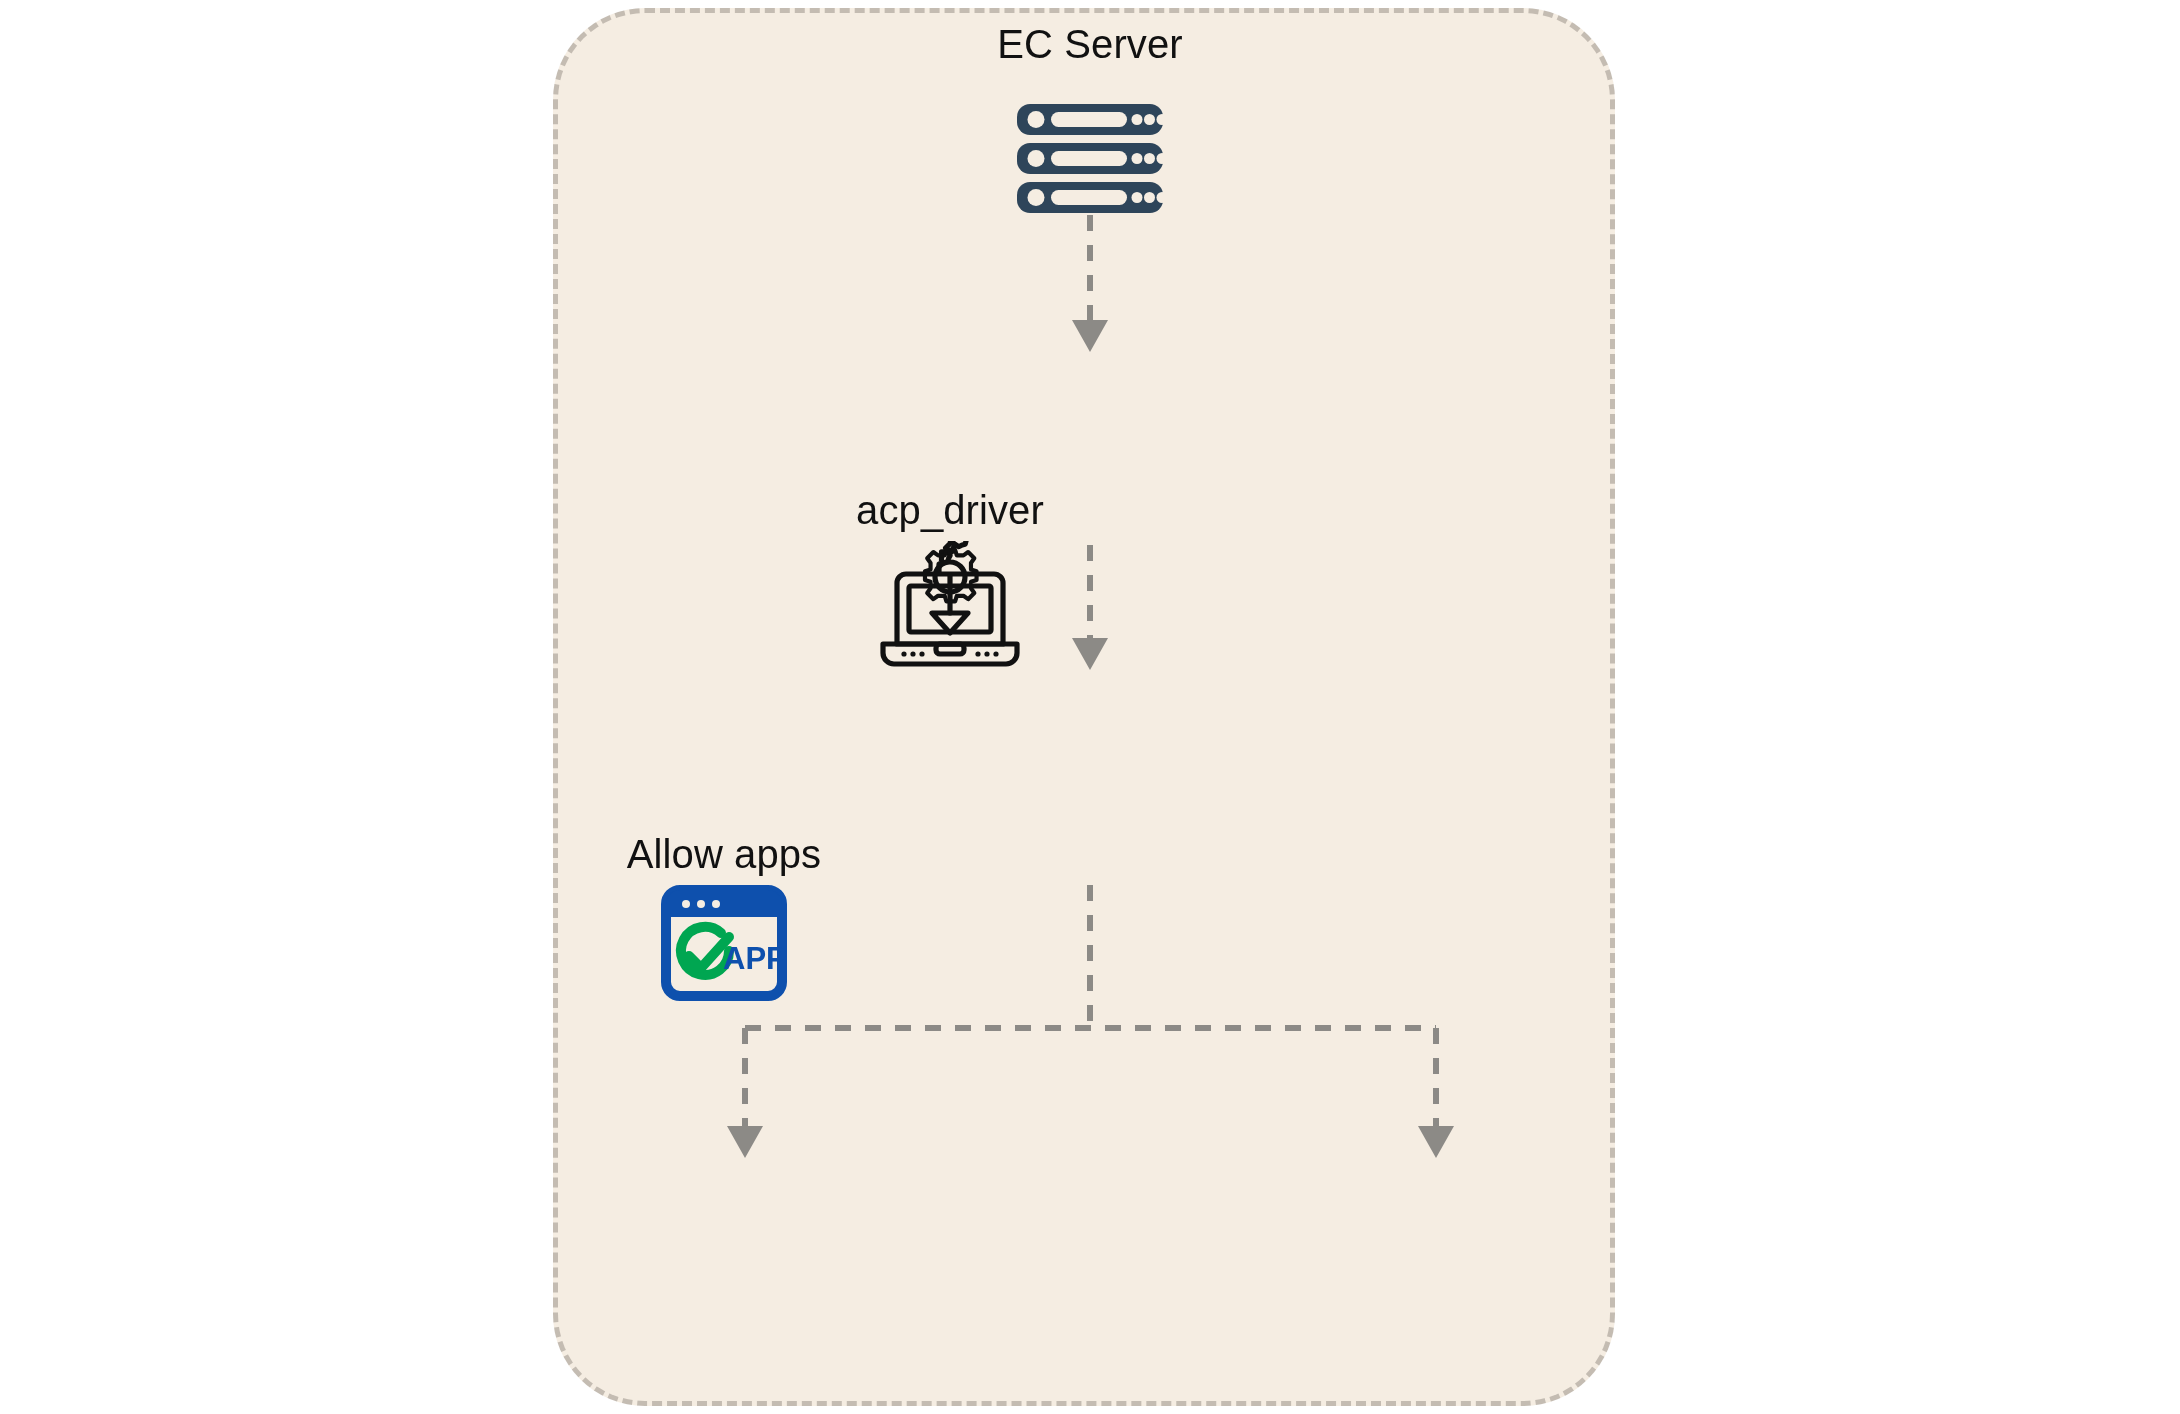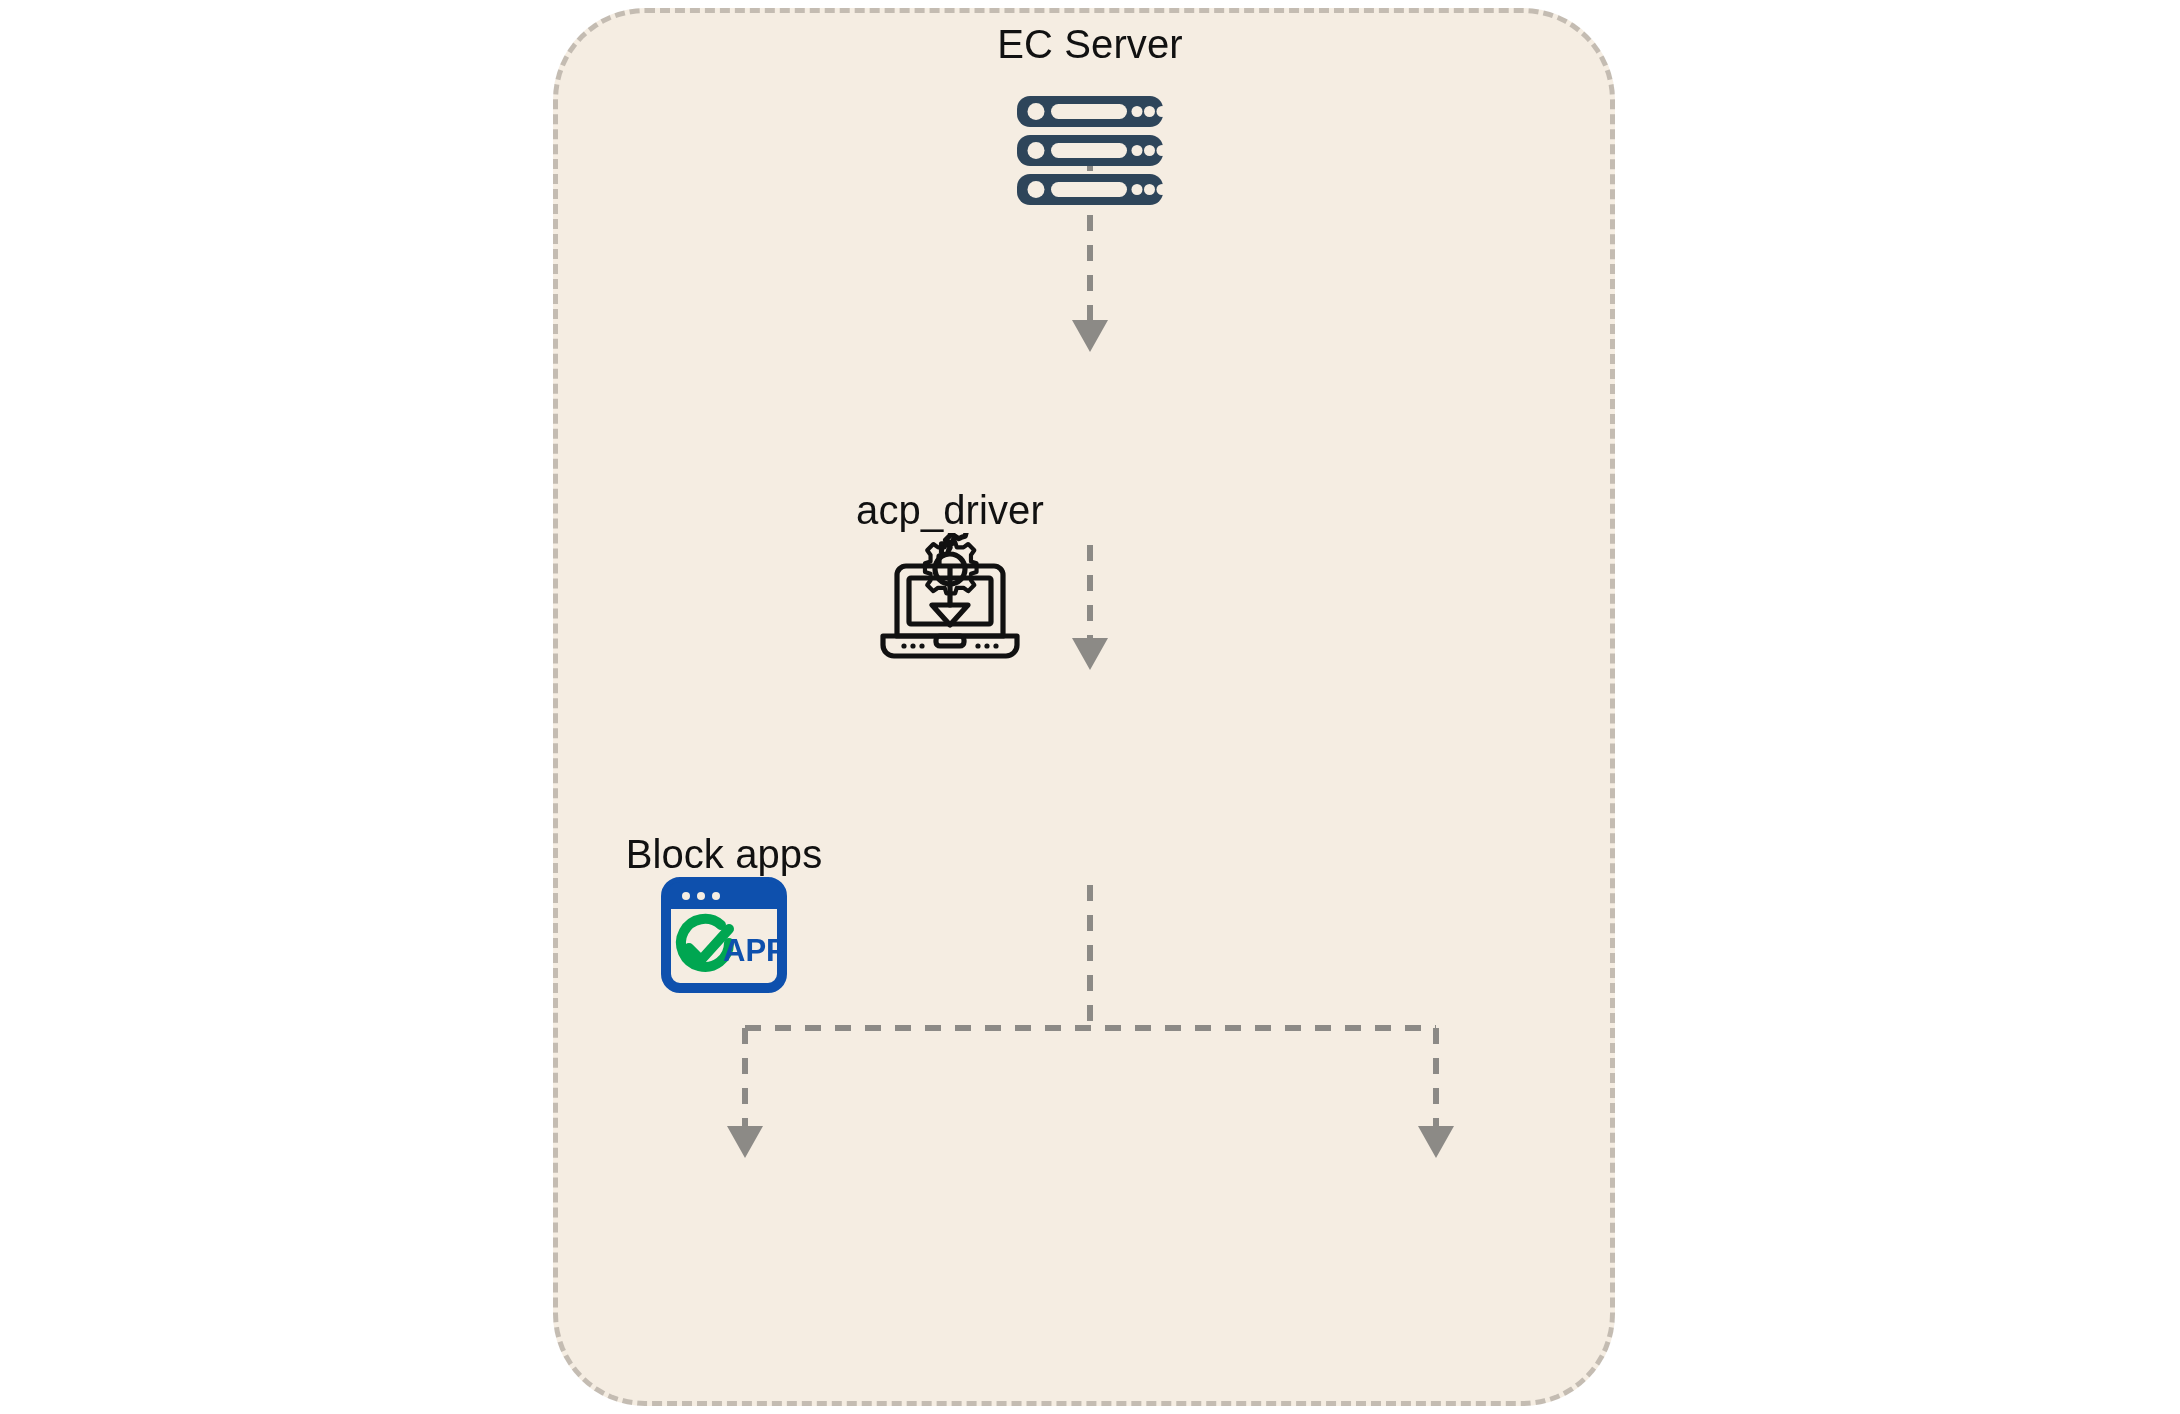--- a/index.html
+++ b/index.html
@@ -44,20 +44,21 @@
   }
   .node-label {
     font-size: 40px;
     color: #111111;
     line-height: 1.12;
     white-space: nowrap;
     letter-spacing: 0.1px;
     font-weight: 400;
   }
   .node-icon {
+    margin-top: 8px;
     display: block;
     text-decoration: underline;
   }
 
   
   #node-ec-server  { left: 0; top: 22px;   width: 2180px; gap: 28px; }
   #node-agent      { left: 0; top: 252px;  width: 2180px; }
   #node-acp-driver { left: 0; top: 488px;  width: 1900px; }
 
   #node-allow-apps { left: 354px; top: 832px; width: 740px; }
@@ -187,21 +188,21 @@
           <circle cx="51" cy="113" r="2.6"></circle>
           <circle cx="107" cy="113" r="2.6"></circle>
           <circle cx="116" cy="113" r="2.6"></circle>
           <circle cx="125" cy="113" r="2.6"></circle>
         </g>
       </svg>
     </div>
   </div>
 
   <div class="node" id="node-allow-apps">
-    <div class="node-label">Block apps</div>
+    <div class="node-label">Allow apps</div>
     <div class="node-icon">
       <svg width="126" height="116" viewBox="0 0 126 116" xmlns="http://www.w3.org/2000/svg">
 
         <rect x="5" y="5" width="116" height="106" rx="14" fill="none" stroke="#0e50ad" stroke-width="10"></rect>
 
         <path d="M5 19 a14 14 0 0 1 14 -14 h88 a14 14 0 0 1 14 14 v13 h-116 z" fill="#0e50ad"></path>
         <g fill="#f5ede2">
           <circle cx="25" cy="19" r="4"></circle>
           <circle cx="40" cy="19" r="4"></circle>
           <circle cx="55" cy="19" r="4"></circle>

